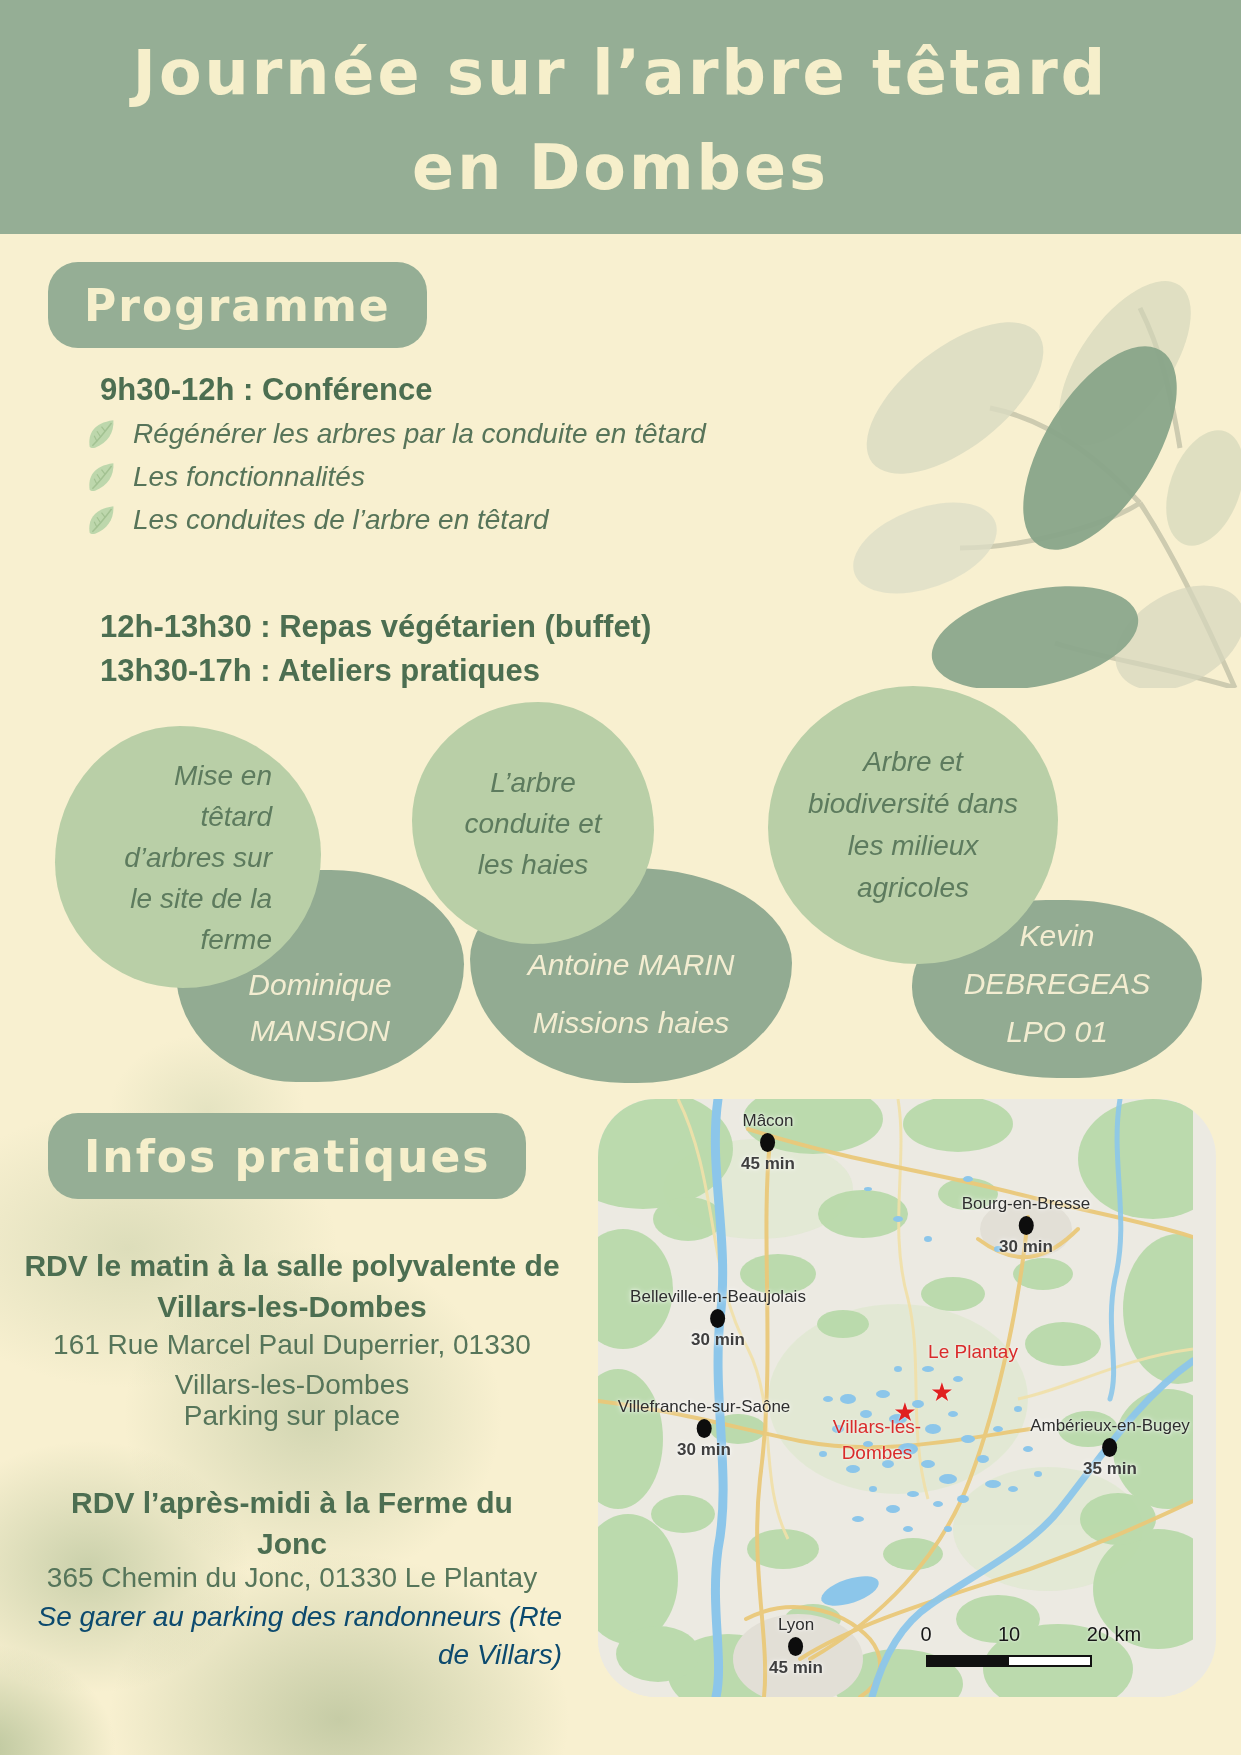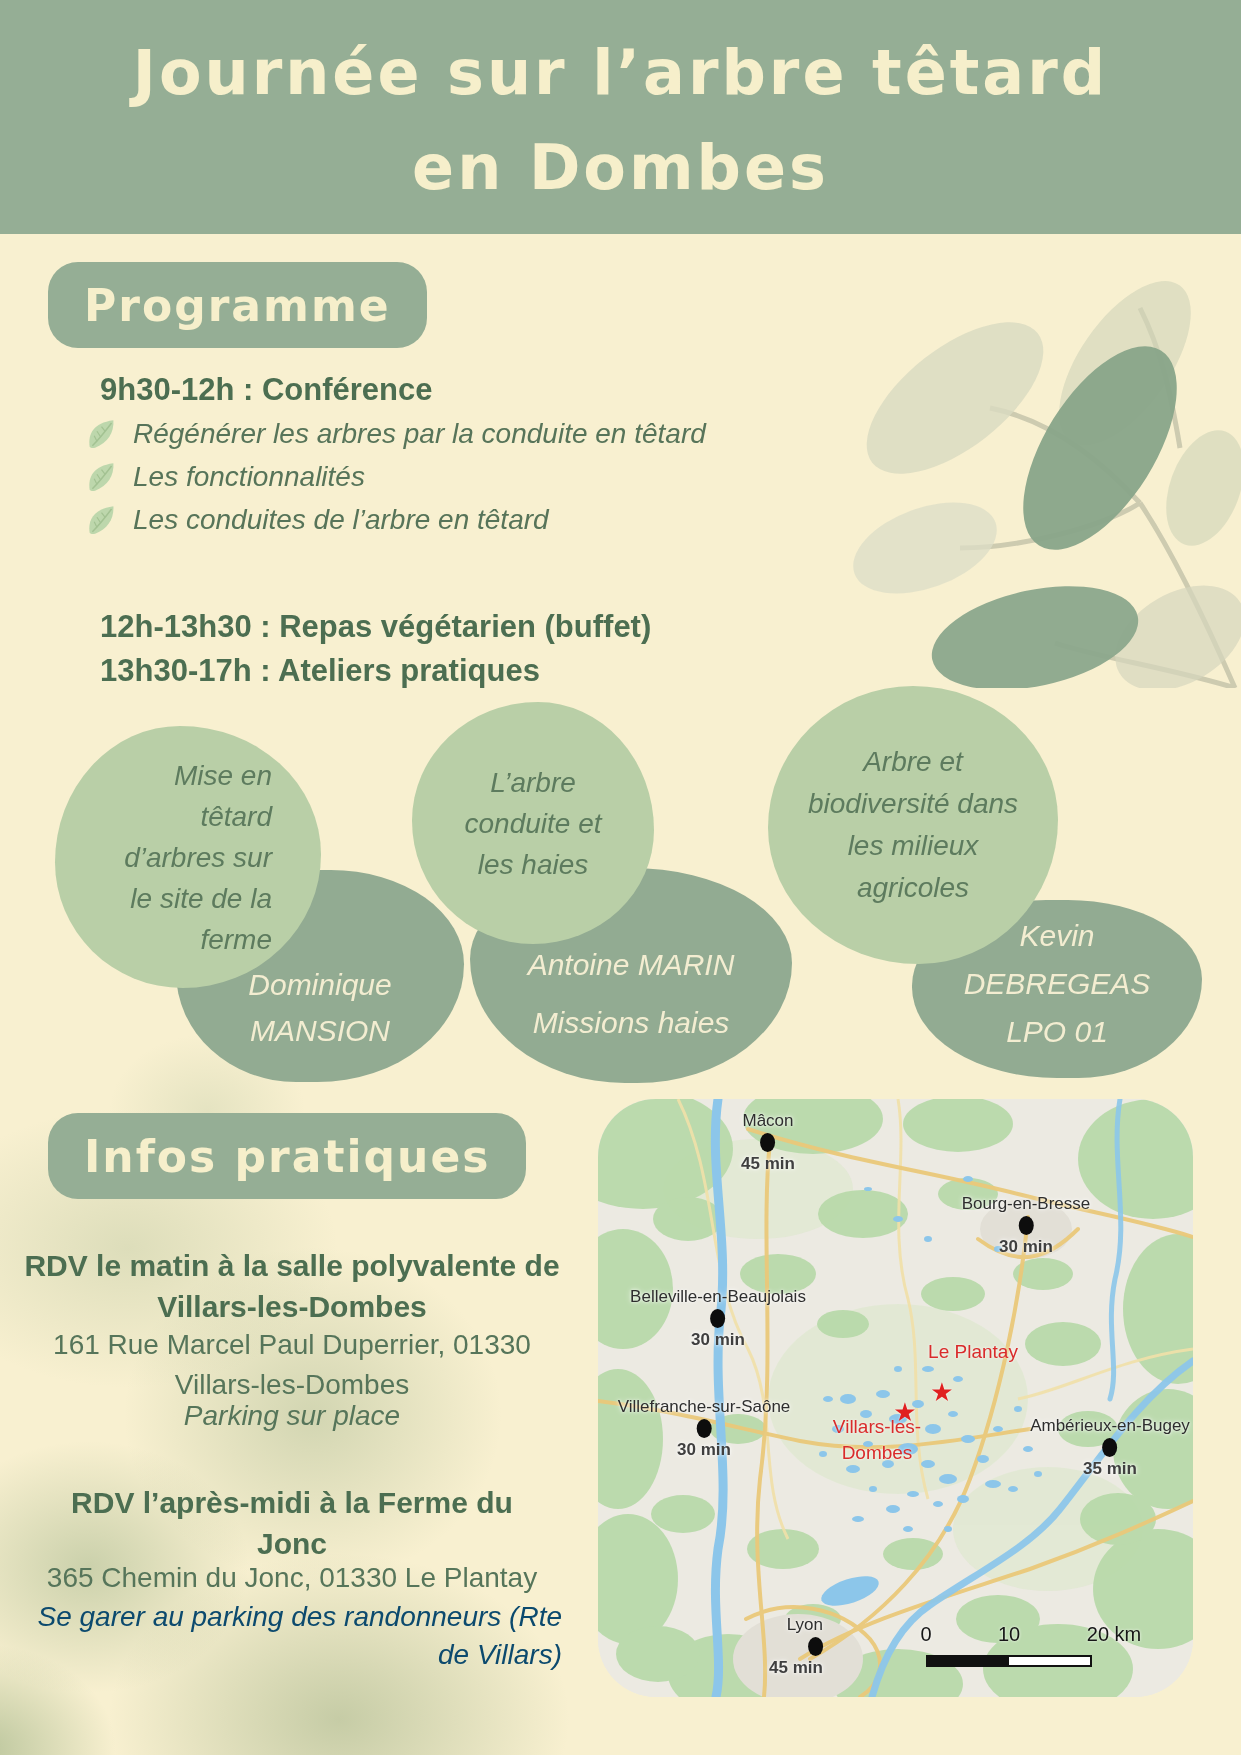--- a/index.html
+++ b/index.html
@@ -63,44 +63,44 @@
   #blob-0{left:176px;top:870px;width:288px;height:212px;border-radius:50% 50% 55% 45% / 46% 48% 60% 56%;}
   #blob-0 .blob-text{top:92px;line-height:46px;}
   #blob-1{left:470px;top:868px;width:322px;height:215px;border-radius:48% 52% 50% 50% / 44% 46% 58% 60%;}
   #blob-1 .blob-text{top:68px;line-height:58px;}
   #blob-2{left:912px;top:900px;width:290px;height:178px;border-radius:50% 50% 46% 54% / 52% 48% 60% 55%;}
   #blob-2 .blob-text{top:12px;line-height:48px;}
   
   .infos-col{position:absolute;left:22px;width:540px;text-align:center;z-index:4;color:#4c6e51;}
   #info-morning-heading{top:1245px;font-weight:bold;font-size:30px;line-height:41px;}
   #info-morning-address{top:1325px;font-size:28px;line-height:40px;color:#56755a;}
-  #info-morning-note{top:1400px;font-size:28px;font-style:italic;color:#56755a;}
+  #info-morning-note{top:1400px;font-size:28px;color:#56755a;}
   #info-afternoon-heading{top:1482px;font-weight:bold;font-size:30px;line-height:41px;}
   #info-afternoon-heading .inner{width:500px;margin:0 auto;}
   #info-afternoon-address{top:1562px;font-size:28px;color:#56755a;}
   #info-afternoon-note{top:1598px;font-size:28px;font-style:italic;line-height:38px;color:#0c4a6e;text-align:right;}
   
   .map{
     position:absolute;left:598px;top:1099px;width:595px;height:598px;
-    border-radius:58px;overflow:hidden;background:#eceae2;z-index:3;
+    border-radius:58px;overflow:hidden;background:#eceae2;z-index:3;padding-left:23px;
   }
   .map-art{position:absolute;left:0;top:0;width:595px;height:598px;}
   .city{
     position:absolute;display:flex;flex-direction:column;align-items:center;
     transform:translateX(-50%);font-size:17px;color:#2e2e2e;white-space:nowrap;
     text-shadow:0 0 3px rgba(255,255,255,.95),0 0 6px rgba(255,255,255,.8);
   }
   .city .dot{width:15px;height:19px;border-radius:50%;background:#0d0d0d;margin:2px 0;}
   .city .time{color:#3f3f3f;font-weight:bold;}
   #city-macon{left:170px;top:12px;}
   #city-bourg{left:428px;top:95px;}
   #city-belleville{left:120px;top:188px;}
   #city-villefranche{left:106px;top:298px;}
   #city-amberieux{left:512px;top:317px;}
-  #city-lyon{left:198px;top:516px;align-items:flex-end;}
+  #city-lyon{left:198px;top:516px;}
   .dest-label{
     position:absolute;transform:translateX(-50%);color:#d92b2b;font-size:19px;
     text-align:center;text-shadow:0 0 3px rgba(255,255,255,.95);z-index:2;white-space:nowrap;
   }
   #dest-plantay-label{left:375px;top:242px;}
   #dest-villars-label{left:279px;top:315px;width:140px;line-height:26px;white-space:normal;}
   .star{
     position:absolute;transform:translate(-50%,-50%);color:#e02020;font-size:26px;line-height:26px;
     text-shadow:0 0 2px rgba(255,255,255,.8);z-index:2;
   }

